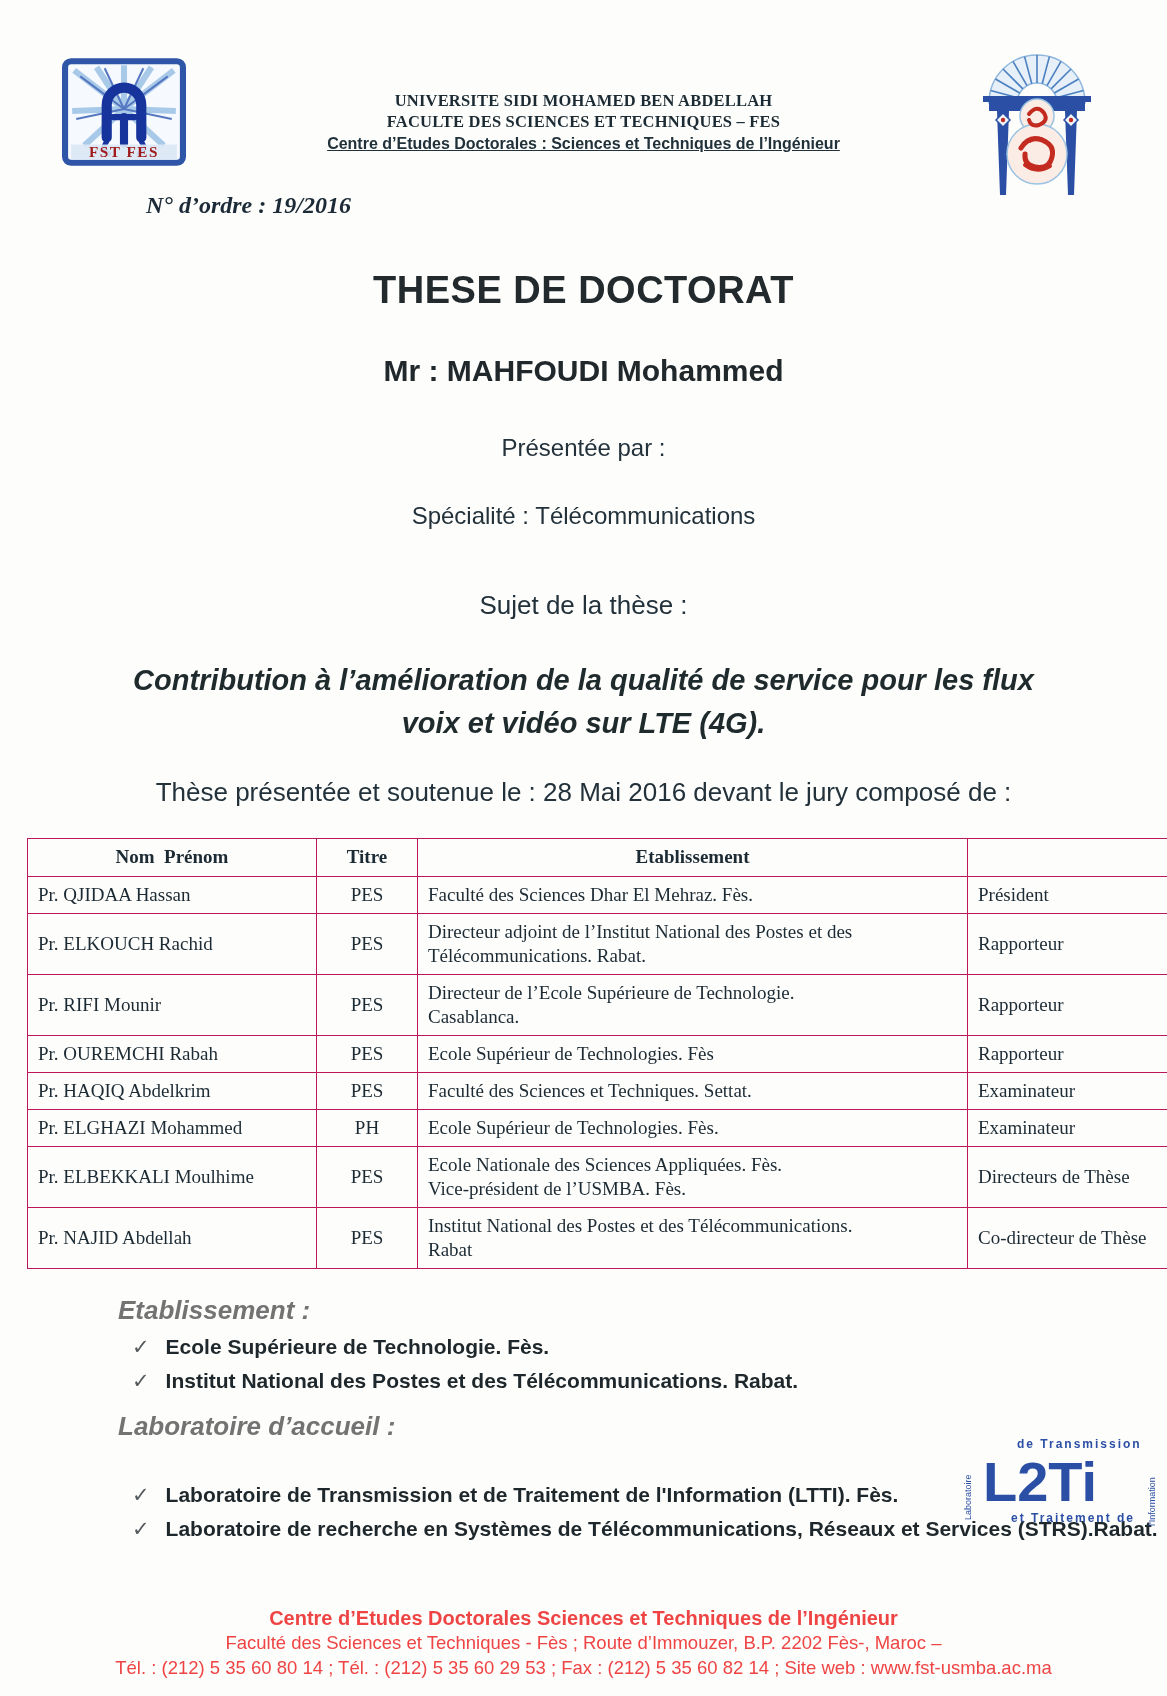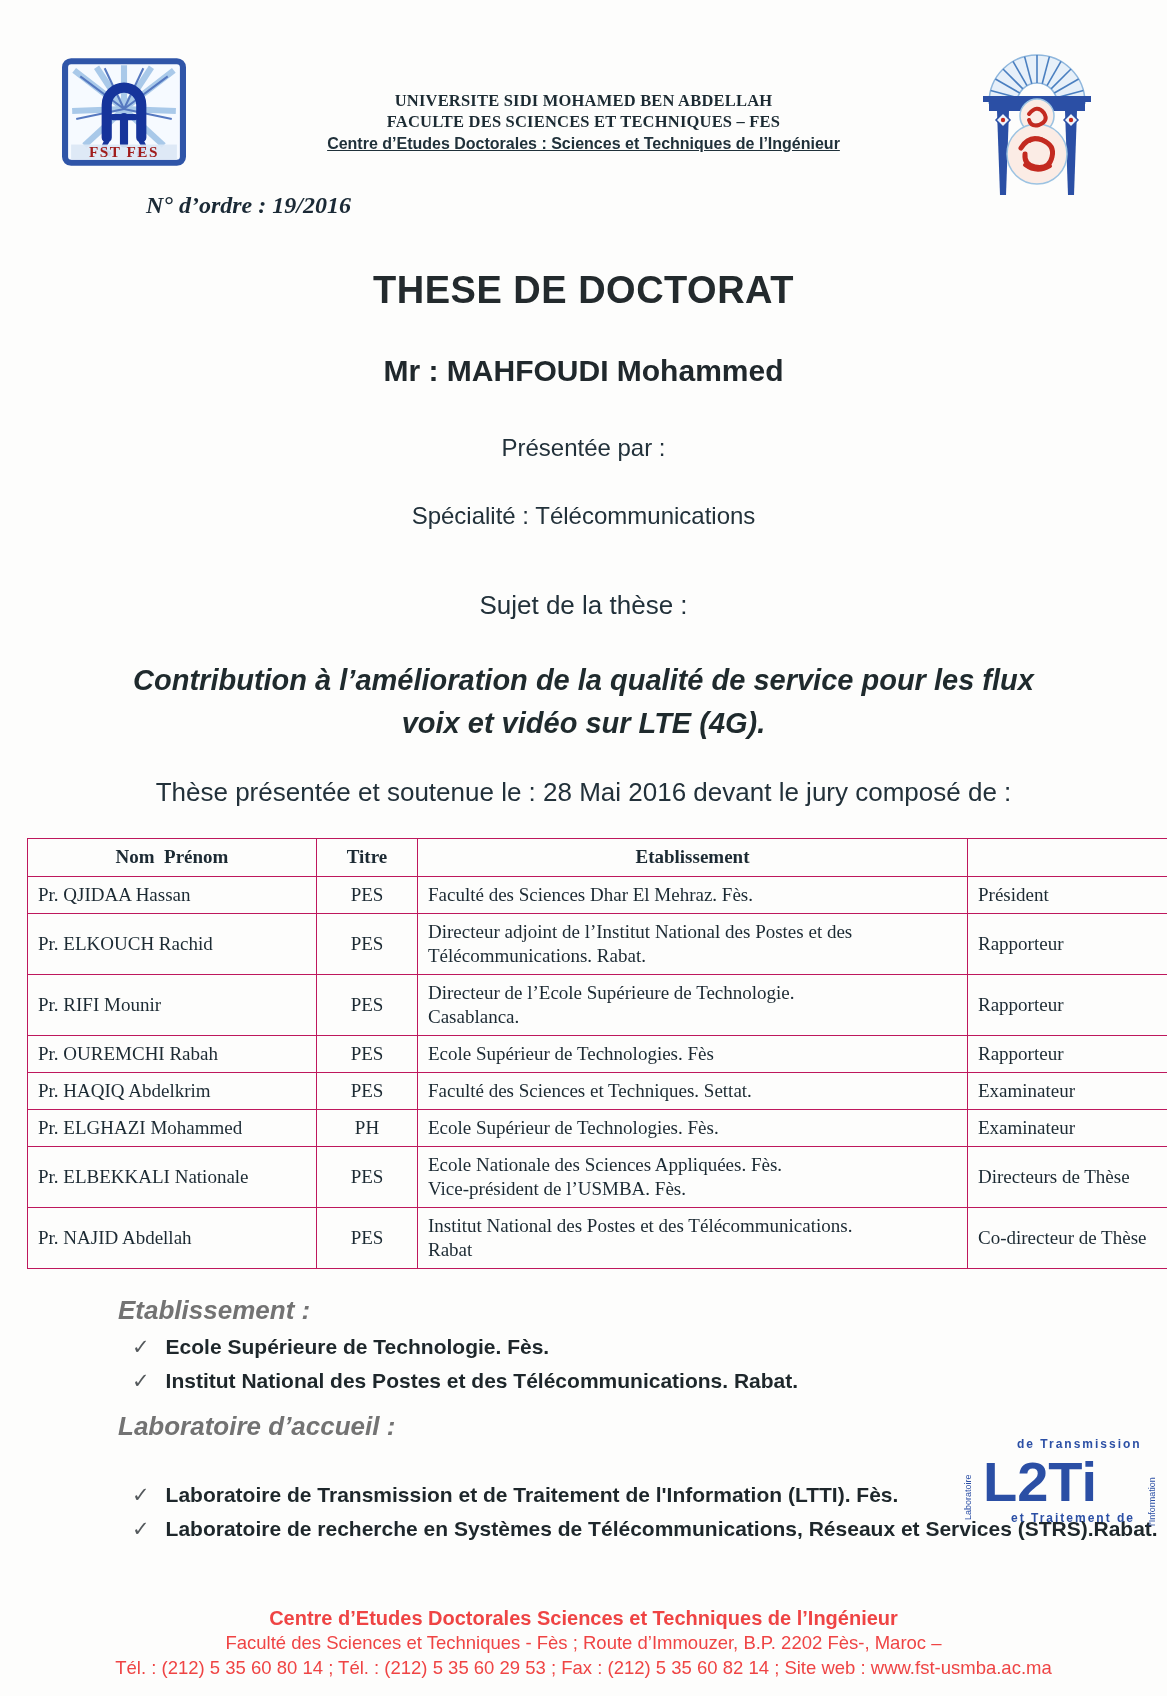--- a/index.html
+++ b/index.html
@@ -204,21 +204,21 @@
           <td class="c-etab">Faculté des Sciences et Techniques. Settat.</td>
           <td class="c-role">Examinateur</td>
         </tr>
         <tr>
           <td class="c-name">Pr. ELGHAZI Mohammed</td>
           <td class="c-titre">PH</td>
           <td class="c-etab">Ecole Supérieur de Technologies. Fès.</td>
           <td class="c-role">Examinateur</td>
         </tr>
         <tr>
-          <td class="c-name">Pr. ELBEKKALI Nationale</td>
+          <td class="c-name">Pr. ELBEKKALI Moulhime</td>
           <td class="c-titre">PES</td>
           <td class="c-etab">Ecole Nationale des Sciences Appliquées. Fès.
 Vice-président de l’USMBA. Fès.</td>
           <td class="c-role">Directeurs de Thèse</td>
         </tr>
         <tr>
           <td class="c-name">Pr. NAJID Abdellah</td>
           <td class="c-titre">PES</td>
           <td class="c-etab">Institut National des Postes et des  Télécommunications.
 Rabat</td>

